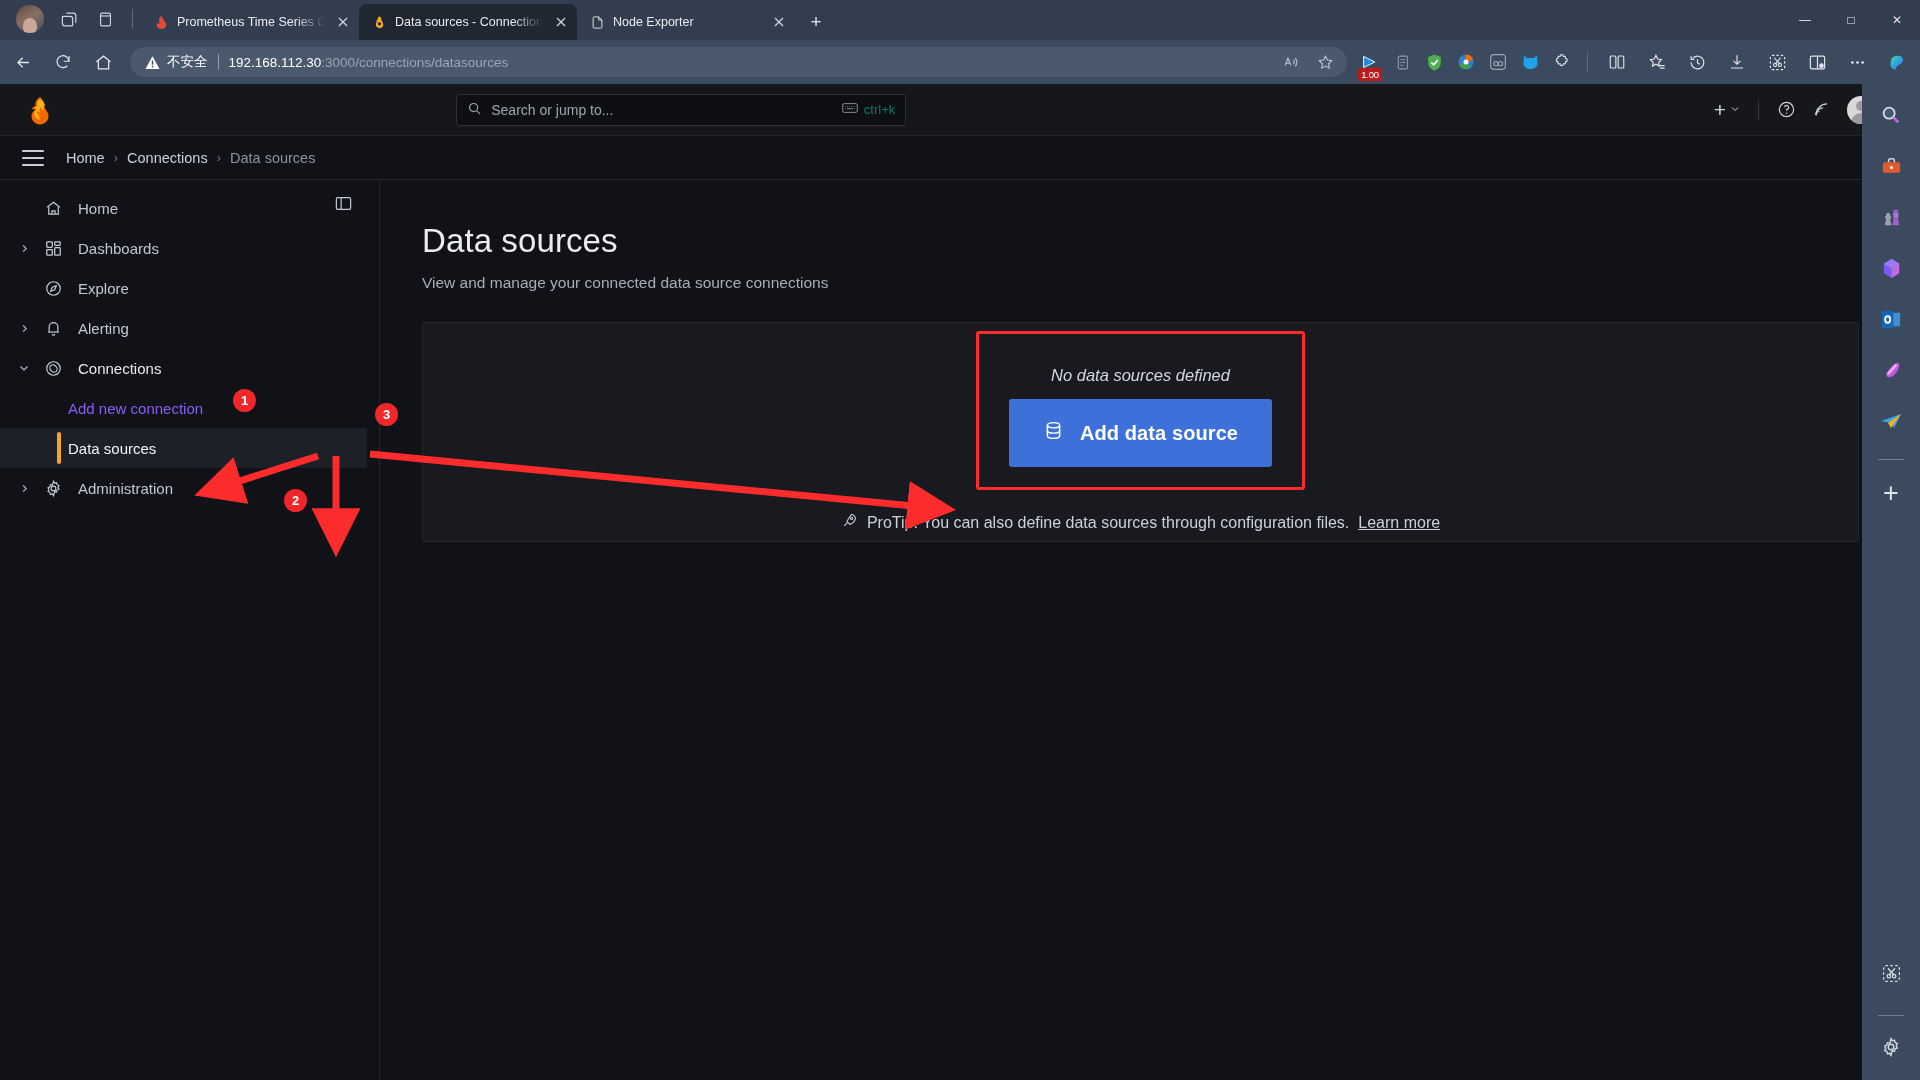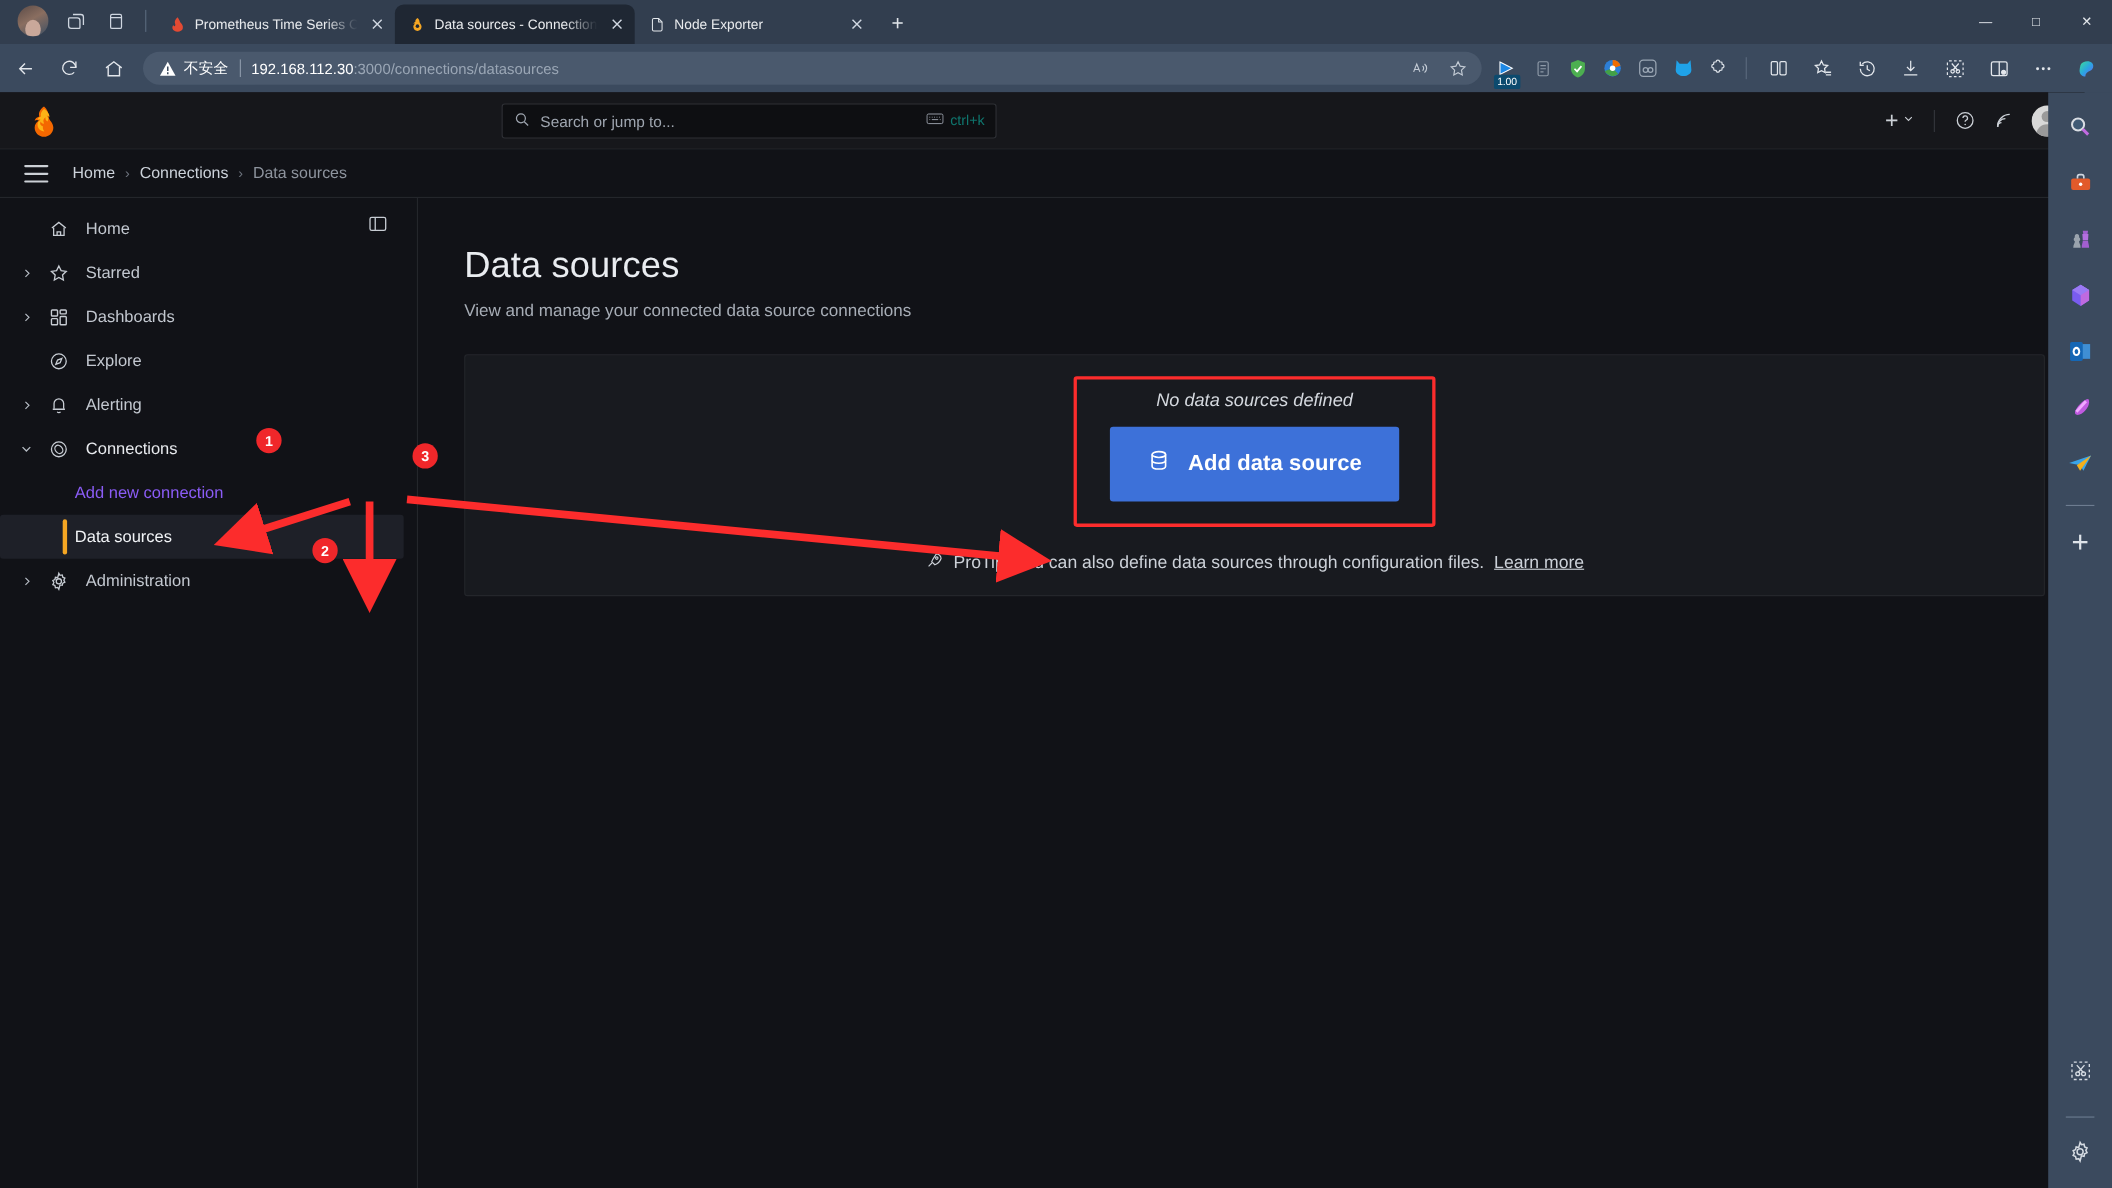--- a/index.html
+++ b/index.html
@@ -67,21 +67,21 @@
   .omnibox .sep { width:1px;height:16px;background:#8e9bab;margin:0 10px;flex:none;}
   .url { font-size:13.5px; color:#9aa6b5; white-space:nowrap; overflow:hidden;}
   .url b{color:#fff;font-weight:400;}
   .omni-right{margin-left:auto;display:flex;align-items:center;gap:2px;}
   .omni-right .tb-btn{width:32px;}
 
   .ext-icons{display:flex;align-items:center;gap:2px;flex:none;}
   .ext{width:30px;height:30px;display:flex;align-items:center;justify-content:center;position:relative;flex:none;}
   .badge100{
     position:absolute; bottom:-4px; left:50%; transform:translateX(-50%);
-    background:#0c4a6e; color:#fff; font-size:9.5px; line-height:11px;
+    background:#b91c1c; color:#fff; font-size:9.5px; line-height:11px;
     padding:1px 3px; border-radius:2px; letter-spacing:-0.2px;
   }
 
   
   .viewport{
     position:absolute; left:0; top:84px; width:1895px; height:996px;
     background:#111217; display:flex; flex-direction:column;
   }
   .edge-sidebar{
     position:absolute; right:0; top:84px; width:58px; height:996px;
@@ -158,21 +158,21 @@
   .g-main{flex:1;padding:42px 36px 0 42px;min-width:0;overflow:hidden;}
   .g-h1{font-size:33px;font-weight:400;color:#e9ecf0;letter-spacing:0.1px;}
   .g-sub{font-size:15.5px;color:#a7adb6;margin-top:14px;}
   .ds-panel{
     margin-top:30px; background:#181a1f; border:1px solid #24262b;
     border-radius:3px; height:220px;
     display:flex; flex-direction:column; align-items:center; justify-content:center;
     position:relative;
   }
   .hlbox{
-    border:3px solid #fc2c2c; border-radius:3px; padding:10px 30px 20px;
+    border:3px solid #fc2c2c; border-radius:3px; padding:32px 30px 20px;
     display:flex; flex-direction:column; align-items:center;
   }
   .nodata{font-size:16.5px;font-style:italic;color:#d4d8de;margin-bottom:14px;}
   .addbtn{
     background:#3d71d9; color:#fff; border:none; border-radius:3px;
     height:68px; padding:0 34px; display:flex; align-items:center; gap:16px;
     font-size:20px; font-weight:700; font-family:"Liberation Sans",sans-serif;
     letter-spacing:0.1px;
   }
   .protip{
@@ -514,33 +514,20 @@
           </span>
           <span class="nlabel">Home</span>
         </div>
         <span class="dock-icon">
           <svg width="19" height="19" viewBox="0 0 24 24" fill="none" stroke="#c7ccd3" stroke-width="1.5">
               <rect x="3" y="4.5" width="18" height="15" rx="2"></rect>
               <path d="M9 4.5v15"></path>
             </svg>
         </span>
 
-        <div class="navrow">
-          <span class="expander">
-            <svg width="11" height="11" viewBox="0 0 24 24" fill="none" stroke="#b6bcc4" stroke-width="2.4">
-                <path d="M9 5l7 7-7 7"></path>
-              </svg>
-          </span>
-          <span class="nicon">
-            <svg width="19" height="19" viewBox="0 0 24 24" fill="none" stroke="#c7ccd3" stroke-width="1.5">
-                <path d="M12 3.5l2.6 5.4 5.9.8-4.3 4.1 1 5.8-5.2-2.8-5.2 2.8 1-5.8-4.3-4.1 5.9-.8z"></path>
-              </svg>
-          </span>
-          <span class="nlabel">Starred</span>
-        </div>
 
         <div class="navrow">
           <span class="expander">
             <svg width="11" height="11" viewBox="0 0 24 24" fill="none" stroke="#b6bcc4" stroke-width="2.4">
                 <path d="M9 5l7 7-7 7"></path>
               </svg>
           </span>
           <span class="nicon">
             <svg width="19" height="19" viewBox="0 0 24 24" fill="none" stroke="#c7ccd3" stroke-width="1.6">
                 <rect x="3.5" y="3.5" width="7" height="7" rx="1"></rect>

